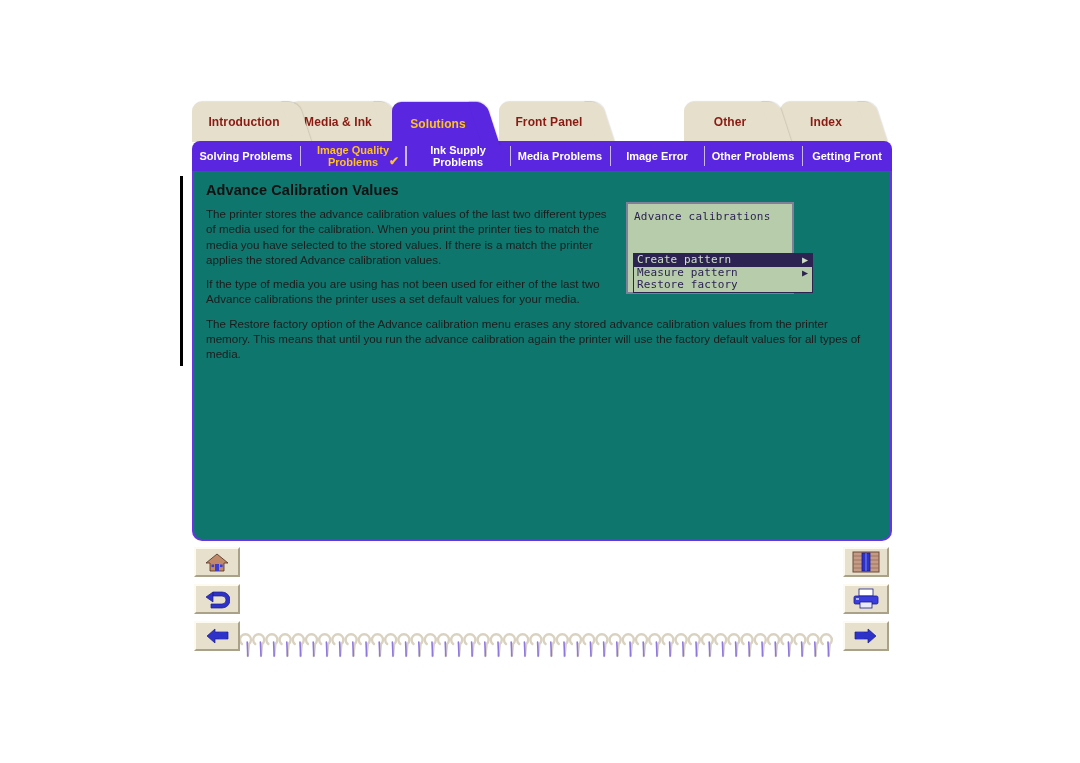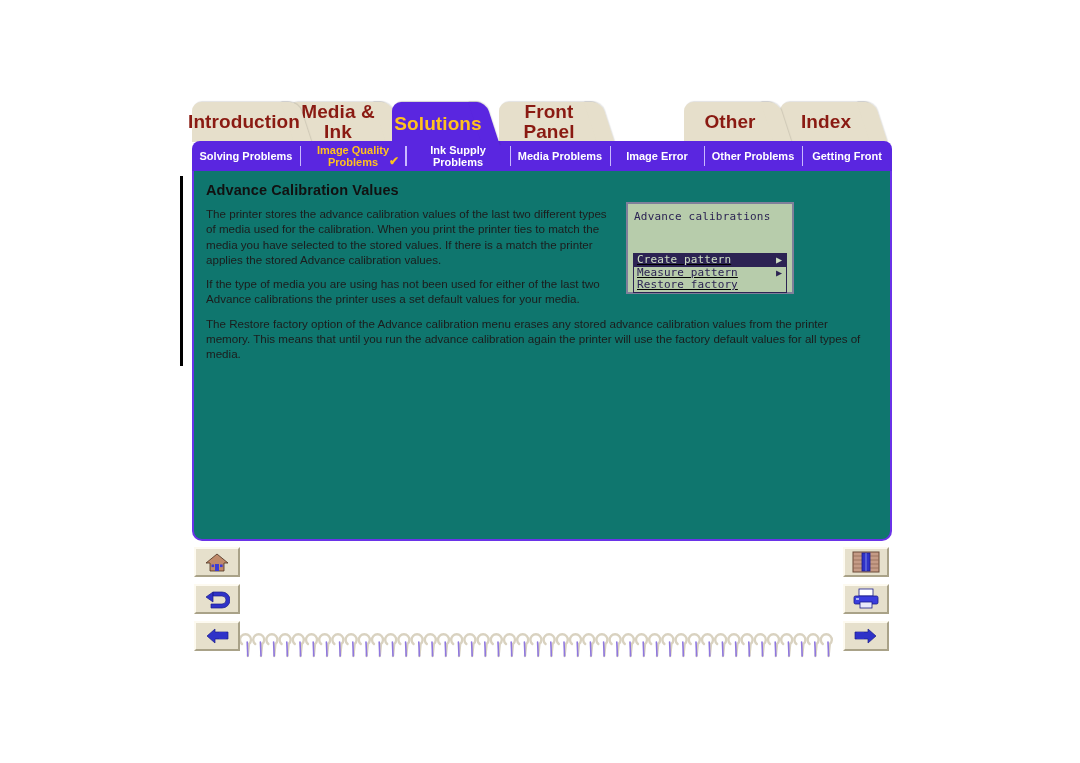--- a/index.html
+++ b/index.html
@@ -45,21 +45,21 @@
     top: 0;
     height: 40px;
     background: #e6dfcb;
     border-radius: 9px 9px 0 0;
     box-sizing: border-box;
     display: flex;
     align-items: center;
     justify-content: center;
     text-align: center;
     color: #8a1a12;
-    font-size: 19px;
+    font-size: 12px;
     font-weight: bold;
     letter-spacing: 0.1px;
     line-height: 1.05;
     transform: skewX(0deg);
     box-shadow: 1px -1px 1px rgba(0,0,0,0.12);
   }
   .tab .tab-label { padding: 0 6px; display:block; }
   
   .tab::after {
     content: "";
@@ -217,25 +217,24 @@
     top: 6px;
     font-size: 11px;
     color: #2c2353;
     letter-spacing: 0.2px;
     white-space: nowrap;
   }
   .lcd-menu {
     position: absolute;
     left: 5px;
     top: 49px;
-    width: 154px;
+    width: 180px;
     border: 1px solid #2c2353;
     box-sizing: border-box;
     background: #b7ccab;
-    text-decoration: underline;
   }
   .lcd-row {
     position: relative;
     height: 12.5px;
     font-size: 11px;
     color: #2c2353;
     line-height: 12.5px;
     padding-left: 3px;
     white-space: nowrap;
     letter-spacing: 0.1px;

